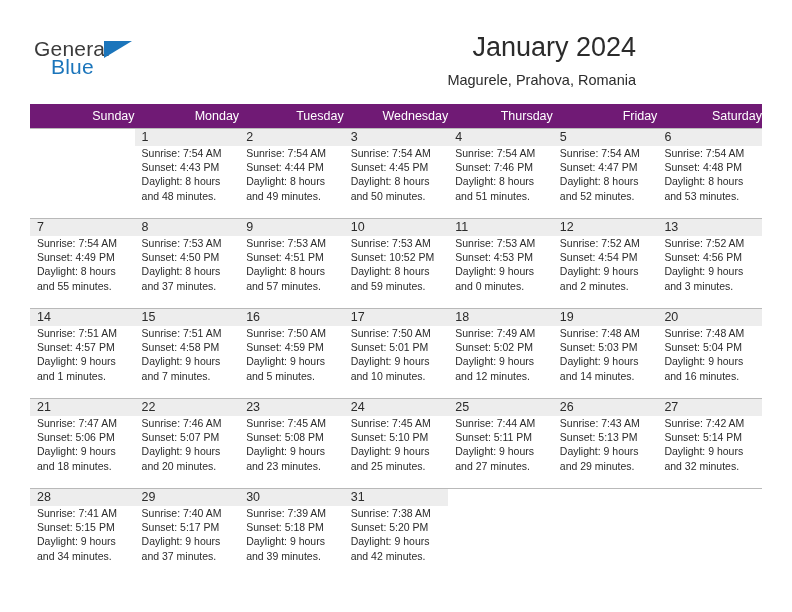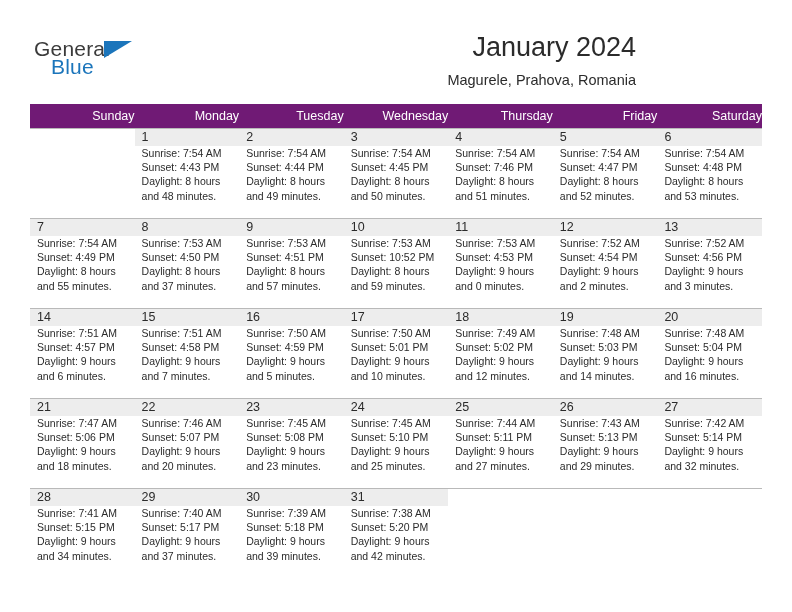--- a/index.html
+++ b/index.html
@@ -326,21 +326,21 @@
           </td>
         </tr>
         <tr>
           <td>
             <div class="daycell filled">
               <div class="daynum-band">14</div>
               <div class="details">
                 <div>Sunrise: 7:51 AM</div>
                 <div>Sunset: 4:57 PM</div>
                 <div>Daylight: 9 hours</div>
-                <div>and 6 minutes.</div>
+                <div>and 1 minutes.</div>
               </div>
             </div>
           </td>
           <td>
             <div class="daycell filled">
               <div class="daynum-band">15</div>
               <div class="details">
                 <div>Sunrise: 7:51 AM</div>
                 <div>Sunset: 4:58 PM</div>
                 <div>Daylight: 9 hours</div>

